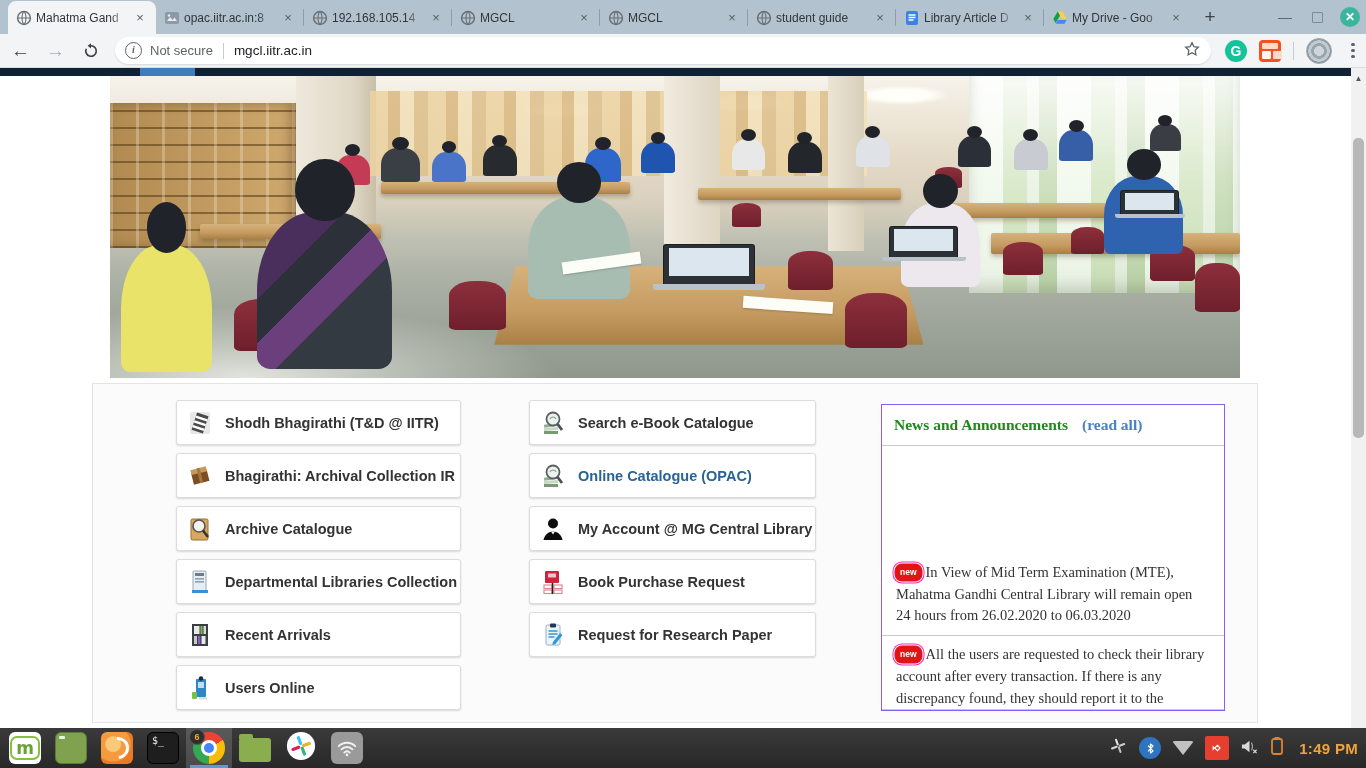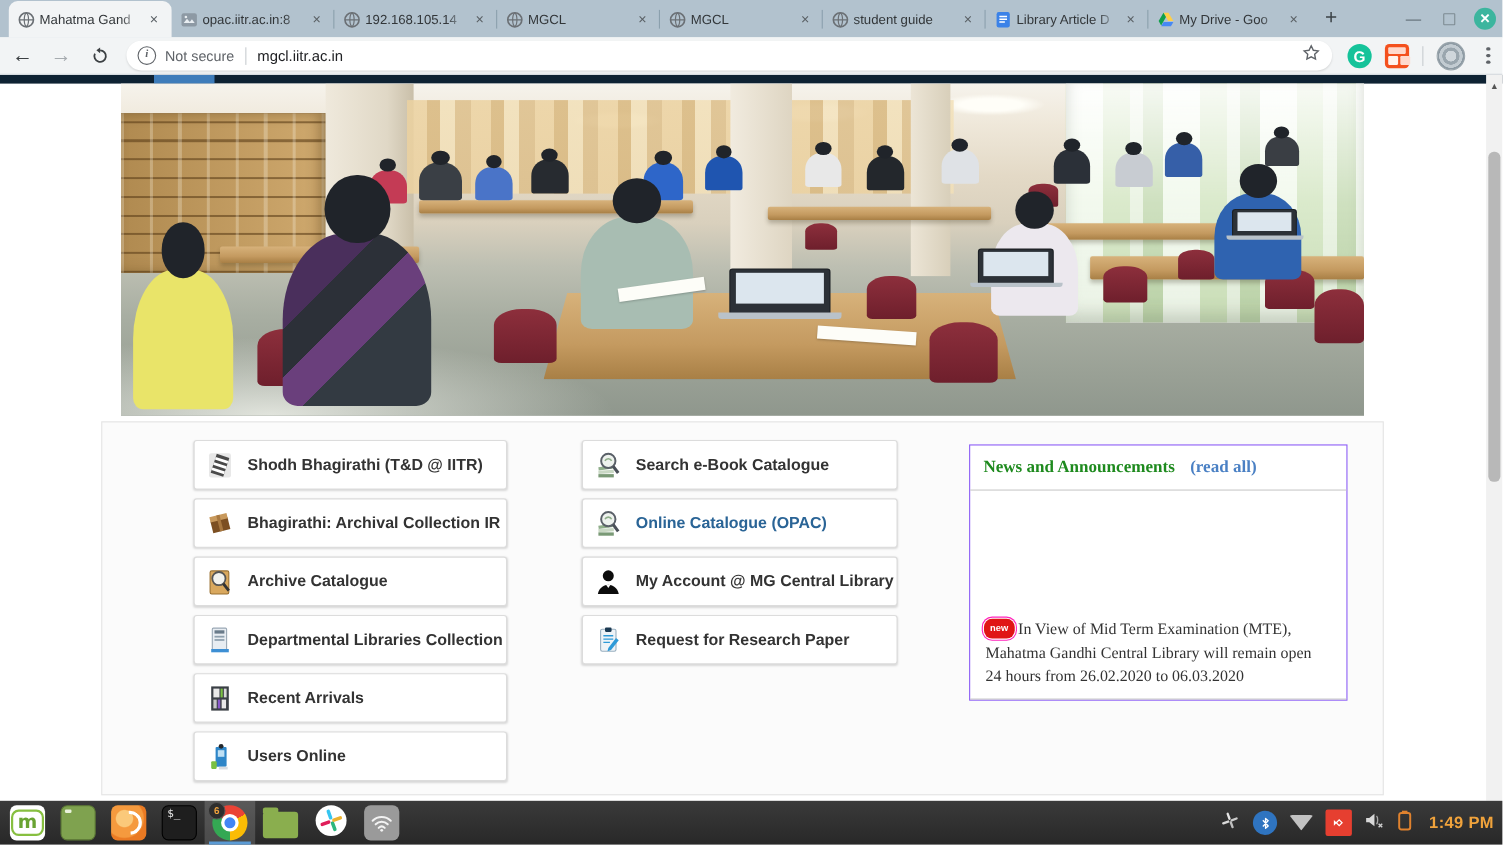--- a/index.html
+++ b/index.html
@@ -406,37 +406,54 @@
                 <circle cx="13" cy="7.5" r="5" fill="#0c0c0c"></circle>
                 <path d="M3.5 24c1-6 6-8.5 9.5-8.5s8.5 2.5 9.5 8.5z" fill="#0c0c0c"></path>
                 <path d="M11 15.5l2 3 2-3" fill="#fff"></path>
               </svg>
             </span>
           <span class="qlabel">My Account @ MG Central Library</span>
         </a>
         <a class="qbtn">
           <span class="qicon">
               <svg viewBox="0 0 26 26" width="26" height="26">
+                <rect x="5" y="2" width="14" height="12" rx="1" fill="#cc2438"></rect>
+                <rect x="8" y="4.5" width="8" height="4" fill="#f4c2c8"></rect>
+                <rect x="4" y="16" width="8" height="3.5" fill="none" stroke="#e08a94" stroke-width="1.2"></rect>
+                <rect x="14" y="16" width="8" height="3.5" fill="none" stroke="#e08a94" stroke-width="1.2"></rect>
+                <rect x="4" y="21" width="8" height="3.5" fill="none" stroke="#e08a94" stroke-width="1.2"></rect>
+                <rect x="14" y="21" width="8" height="3.5" fill="none" stroke="#e08a94" stroke-width="1.2"></rect>
+                <line x1="12.5" y1="14" x2="12.5" y2="25" stroke="#222" stroke-width="1.6"></line>
+              </svg>
+            </span>
+          <span class="qlabel">Book Purchase Request</span>
+        </a>
+        <a class="qbtn">
+          <span class="qicon">
+              <svg viewBox="0 0 26 26" width="26" height="26">
                 <rect x="6" y="3" width="14" height="20" rx="1.5" fill="#eef3f7" stroke="#9ab0c0"></rect>
                 <rect x="10" y="1.5" width="6" height="4" rx="1" fill="#1c3a52"></rect>
                 <path d="M8.5 9h9M8.5 12h9M8.5 15h6" stroke="#2e9ad8" stroke-width="1.3"></path>
                 <path d="M13 20l7-9 2.5 2-7 9-3.2 1z" fill="#2e9ad8"></path>
               </svg>
             </span>
           <span class="qlabel">Request for Research Paper</span>
         </a>
       </div>
 
       <div class="news">
         <div class="news-head">
           <span class="news-title">News and Announcements</span>
           <a class="news-readall">(read all)</a>
         </div>
         <div class="news-cell first">
           <p class="news-text"><span class="newbadge">new</span><span>In View of Mid Term Examination (MTE), Mahatma Gandhi Central Library will remain open 24 hours from 26.02.2020 to 06.03.2020</span></p>
+        </div>
+        <div class="news-cell second">
+          <p class="news-text"><span class="newbadge">new</span><span>All the users are requested to check their library account after every transaction. If there is any discrepancy found, they should report it to the</span></p>
         </div>
       </div>
 
     </div>
 
     <div class="scrollbar">
       <div class="sb-up">▲</div>
       <div class="sb-thumb"></div>
     </div>
   </div>

